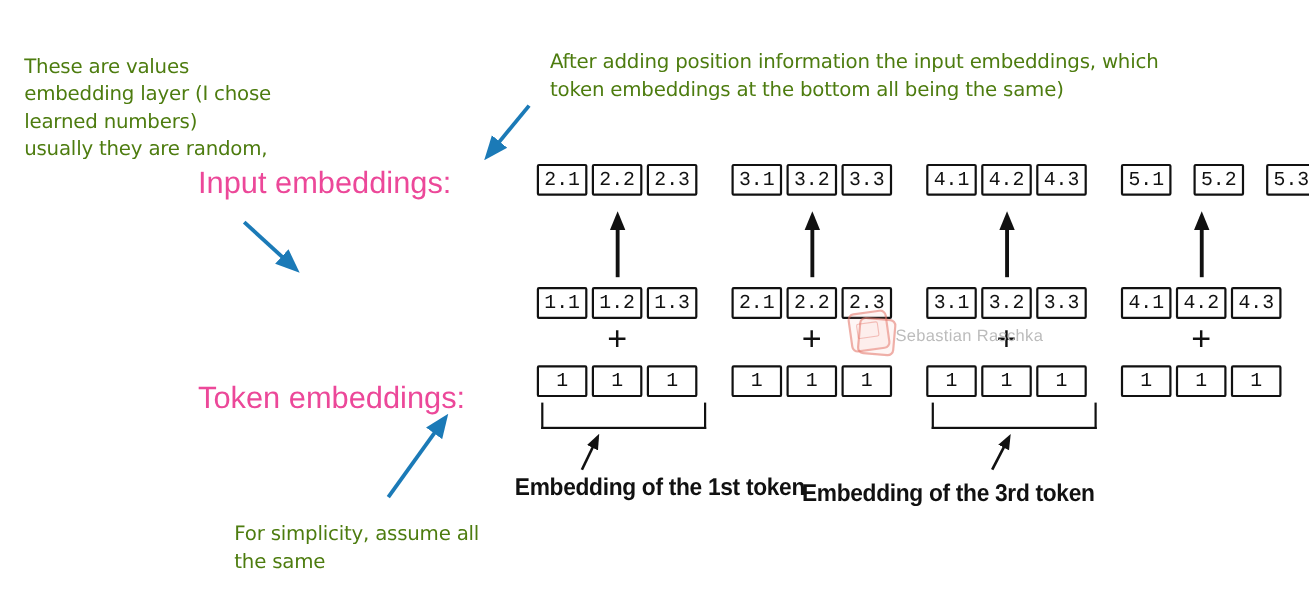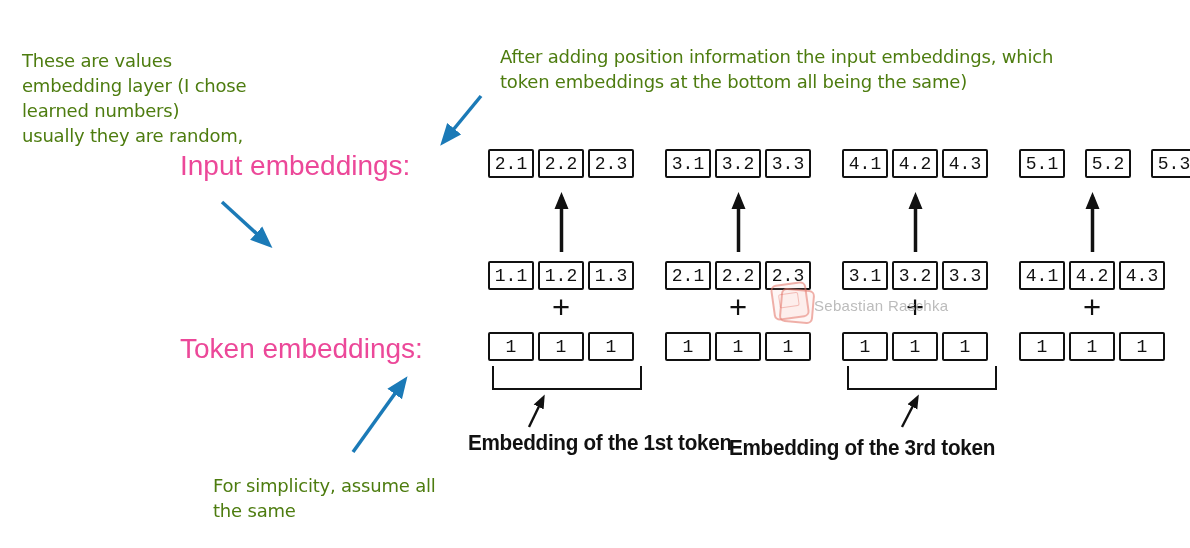--- a/index.html
+++ b/index.html
@@ -62,21 +62,21 @@
     <div>After adding position information the input embeddings, which</div>
     <div>token embeddings at the bottom all being the same)</div>
   </div>
 
   <div class="note" style="left:213px;top:461px;width:260px;margin-top:12px;">
     <div>For simplicity, assume all</div>
     <div>the same</div>
   </div>
 
   <div class="rowlabel" style="top:150px;">Input embeddings:</div>
-  <div class="rowlabel" style="top:333px;">Token embeddings:</div>
+  <div class="rowlabel" style="top:346px;">Token embeddings:</div>
 
   <div class="grp" style="left:488px;top:149px;">
     <div class="cell">2.1</div>
     <div class="cell">2.2</div>
     <div class="cell">2.3</div>
   </div>
   <div class="grp" style="left:665px;top:149px;">
     <div class="cell">3.1</div>
     <div class="cell">3.2</div>
     <div class="cell">3.3</div>

